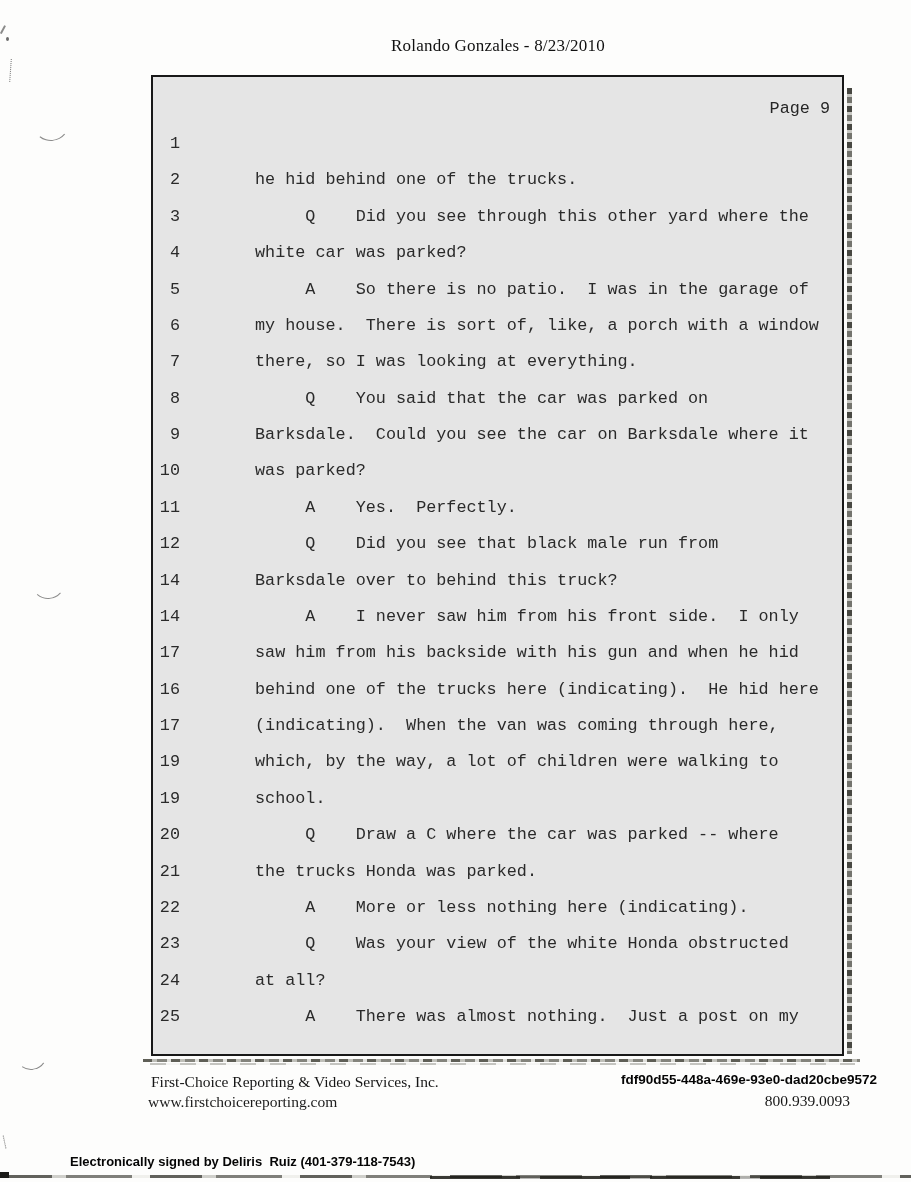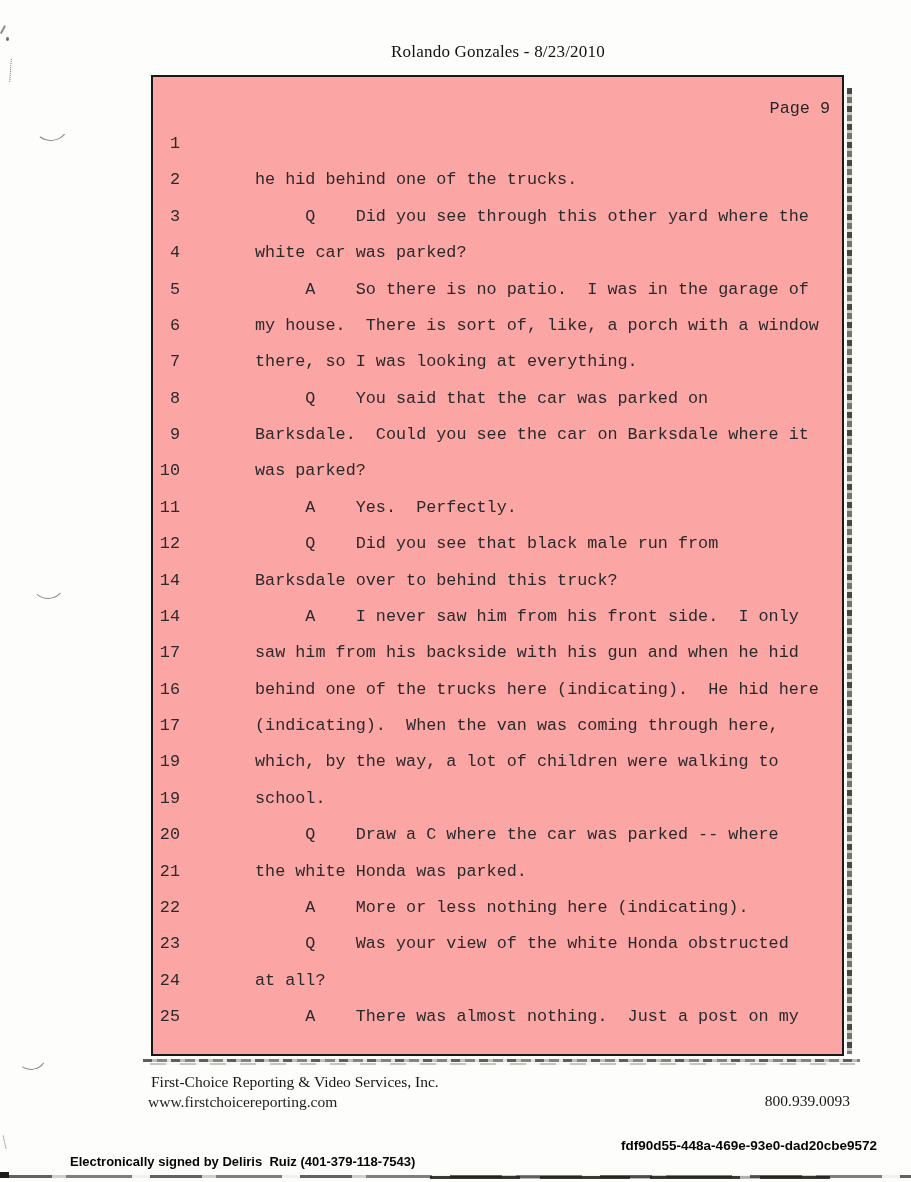--- a/index.html
+++ b/index.html
@@ -6,32 +6,32 @@
   body {
     width: 911px; height: 1182px;
     background: #fdfdfc;
     position: relative;
     overflow: hidden;
     font-family: "Liberation Serif", "DejaVu Serif", serif;
     color: #151515;
   }
   
   .doc-header {
-    position: absolute; left: 151px; top: 42px; width: 694px;
+    position: absolute; left: 151px; top: 36px; width: 694px;
     text-align: center;
     font-family: "Liberation Serif", "DejaVu Serif", serif;
     font-size: 17px; color: #111;
     letter-spacing: 0.2px;
   }
   
   .page-box {
     position: absolute; left: 151px; top: 75px;
     width: 689px; height: 977px;
     border: 2.5px solid #181818;
-    background: #fca5a5;
+    background: #e5e5e5;
   }
   .page-label {
     position: absolute; top: 22px; right: 12px;
     font-family: "Liberation Mono", "DejaVu Sans Mono", monospace;
     font-size: 16.8px; color: #262626;
     white-space: pre;
   }
   .lines {
     position: absolute; left: 0; top: 49px; right: 0;
   }
@@ -131,21 +131,21 @@
     position: absolute; right: 61px; top: 1092px;
     font-size: 15.5px; color: #161616;
   }
   .sig-block {
     position: absolute; left: 70px; top: 1124px;
     font-family: "Liberation Sans", "DejaVu Sans", sans-serif;
     font-weight: bold; font-size: 13px; line-height: 15px; color: #050505;
     white-space: pre;
   }
   .doc-id {
-    position: absolute; right: 34px; top: 1138px;
+    position: absolute; right: 34px; top: 1072px;
     font-family: "Liberation Sans", "DejaVu Sans", sans-serif;
     font-weight: bold; font-size: 13.5px; color: #050505;
     white-space: pre;
   }
 </style>
 </head>
 <body>
 
 <div class="mark-slash"></div>
 <div class="mark-dot"></div>
@@ -241,21 +241,21 @@
     <div class="row">
         <span class="ln">19</span>
         <span class="lt">school.</span>
       </div>
     <div class="row">
         <span class="ln">20</span>
         <span class="lt">     Q    Draw a C where the car was parked -- where</span>
       </div>
     <div class="row">
         <span class="ln">21</span>
-        <span class="lt">the white Honda was parked.</span>
+        <span class="lt">the trucks Honda was parked.</span>
       </div>
     <div class="row">
         <span class="ln">22</span>
         <span class="lt">     A    More or less nothing here (indicating).</span>
       </div>
     <div class="row">
         <span class="ln">23</span>
         <span class="lt">     Q    Was your view of the white Honda obstructed</span>
       </div>
     <div class="row">

